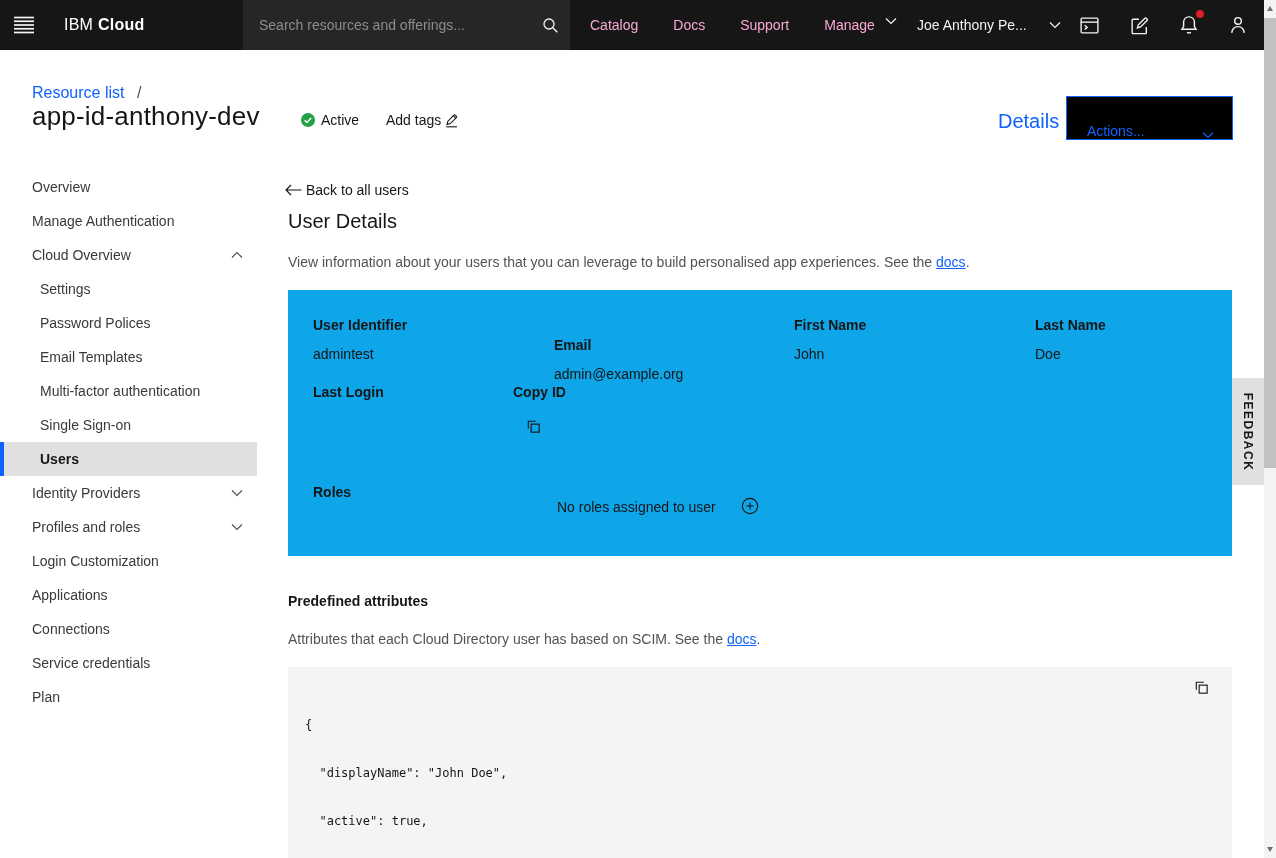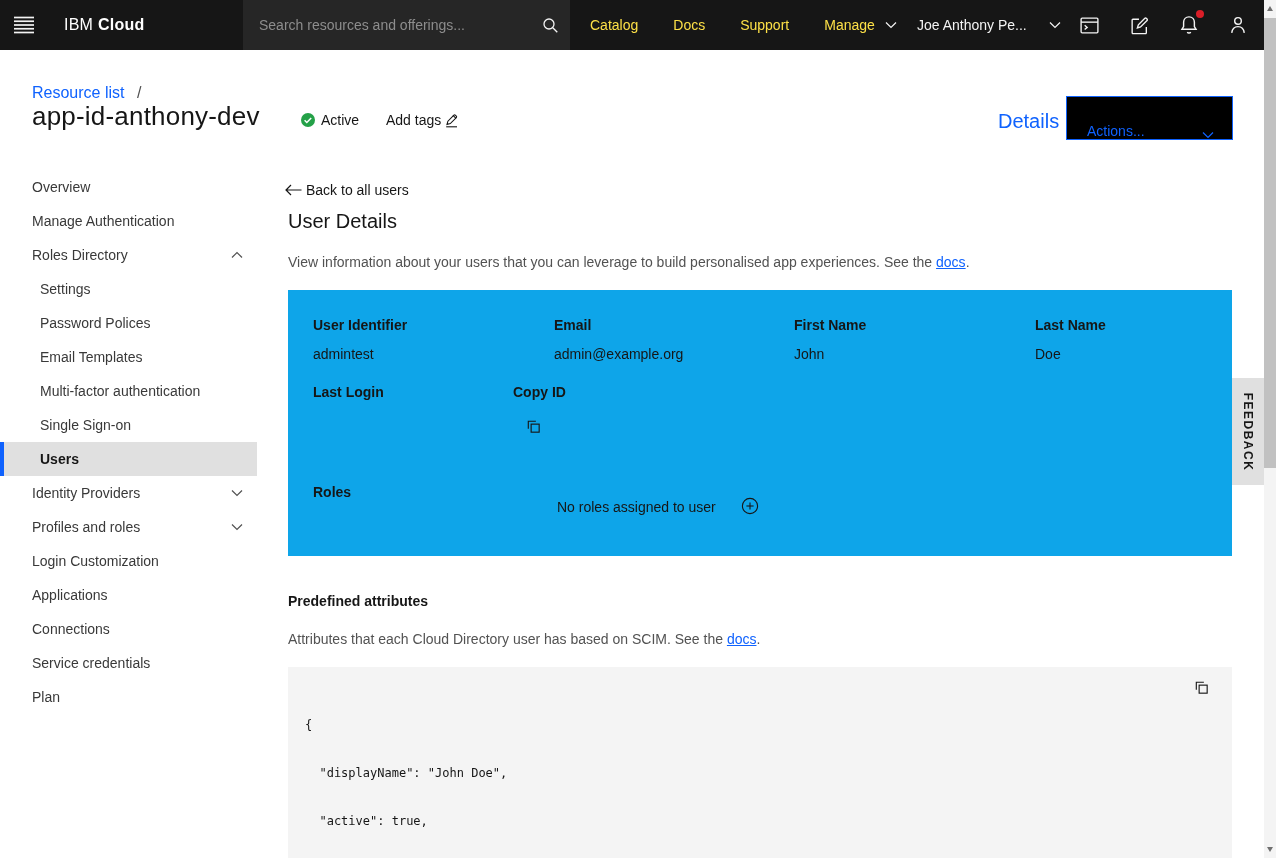--- a/index.html
+++ b/index.html
@@ -10,21 +10,21 @@
   
   .header { position:absolute; left:0; top:0; width:1264px; height:50px; background:#161616; }
   .menu-btn { position:absolute; left:12px; top:13px; width:24px; height:24px; display:flex; align-items:center; justify-content:center; cursor:pointer; }
   .brand { position:absolute; left:64px; top:0; height:50px; display:flex; align-items:center; color:#ffffff; font-size:16px; letter-spacing:.2px; }
   .brand b { margin-left:5px; font-weight:700; }
   .search-bar { position:absolute; left:243px; top:0; width:327px; height:50px; background:#262626; display:flex; align-items:center; }
   .search-bar input { flex:1; background:transparent; border:none; outline:none; color:#f4f4f4; font-size:14px; padding:0 8px 0 16px; font-family:"Liberation Sans",sans-serif; }
   .search-bar input::placeholder { color:#8d8d8d; }
   .search-ic { width:40px; height:50px; display:flex; align-items:center; justify-content:center; cursor:pointer; }
   .topnav { position:absolute; left:590px; top:0; height:50px; display:flex; align-items:center; gap:35px; }
-  .topnav .tn { color:#fde047; font-size:14px; cursor:pointer; display:flex; align-items:center; gap:10px; }
+  .topnav .tn { color:#f9a8d4; font-size:14px; cursor:pointer; display:flex; align-items:flex-start; gap:10px; }
   .usermenu { position:absolute; left:917px; top:0; height:50px; display:flex; align-items:center; gap:22px; color:#f4f4f4; font-size:14px; cursor:pointer; }
   .hico { position:absolute; top:0; width:48px; height:50px; display:flex; align-items:center; justify-content:center; cursor:pointer; }
   .hico svg { display:block; }
   .notif-dot { position:absolute; right:9px; top:10px; width:8px; height:8px; border-radius:50%; }
 
   
   .scrollbar { position:absolute; left:1264px; top:0; width:12px; height:858px; background:#f4f4f4; }
   .sb-arrow-up { position:absolute; left:2.5px; top:6px; width:0; height:0; border-left:3.5px solid transparent; border-right:3.5px solid transparent; border-bottom:5px solid #707070; }
   .sb-arrow-dn { position:absolute; left:2.5px; bottom:6px; width:0; height:0; border-left:3.5px solid transparent; border-right:3.5px solid transparent; border-top:5px solid #707070; }
   .sb-thumb { position:absolute; left:0; top:18px; width:12px; height:450px; background:#c1c1c1; }
@@ -193,21 +193,21 @@
 </div>
 
 <div class="sidebar">
   <div class="sb-item">
       <span>Overview</span>
     </div>
   <div class="sb-item">
       <span>Manage Authentication</span>
     </div>
   <div class="sb-item">
-      <span>Roles Directory</span>
+      <span>Cloud Overview</span>
     <span class="chev">
         <svg width="12" height="8" viewBox="0 0 12 8">
           <path d="M1 6.5l5-5 5 5" fill="none" stroke="#525252" stroke-width="1.2"></path>
         </svg>
       </span>
     </div>
   <div class="sb-item ind">
       <span>Settings</span>
     </div>
   <div class="sb-item ind">
@@ -265,21 +265,21 @@
   <span>Back to all users</span>
 </div>
 <div class="abs main-title">User Details</div>
 <div class="abs main-desc"><span>View information about your users that you can leverage to build personalised app experiences. See the </span><a class="doclink">docs</a><span>.</span></div>
 
 <div class="abs user-card">
   <div class="uc-field" style="left:25px;">
     <div class="uc-label">User Identifier</div>
     <div class="uc-value">admintest</div>
   </div>
-  <div class="uc-field" style="left:266px;">
+  <div class="uc-field" style="left:266px;margin-top:20px;">
     <div class="uc-label">Email</div>
     <div class="uc-value">admin@example.org</div>
   </div>
   <div class="uc-field" style="left:506px;">
     <div class="uc-label">First Name</div>
     <div class="uc-value">John</div>
   </div>
   <div class="uc-field" style="left:747px;">
     <div class="uc-label">Last Name</div>
     <div class="uc-value">Doe</div>

